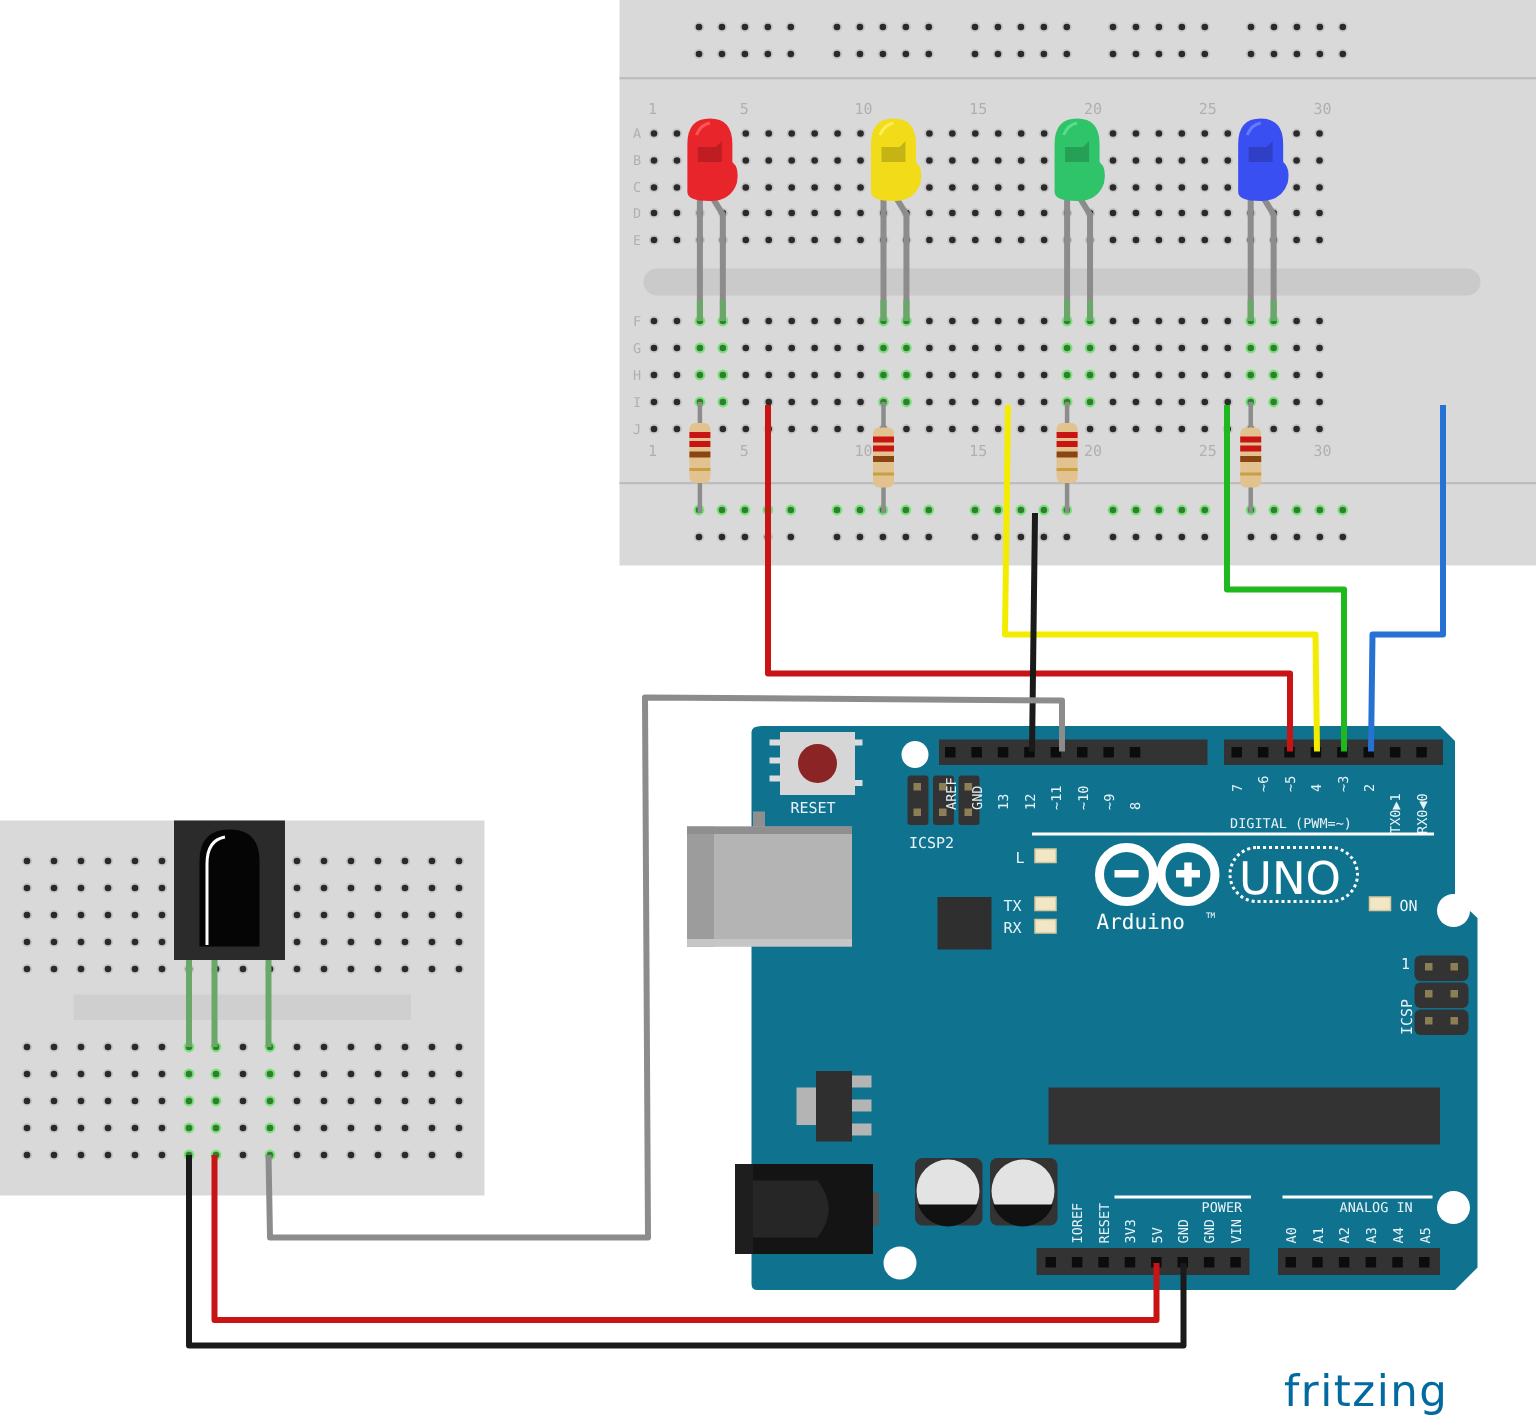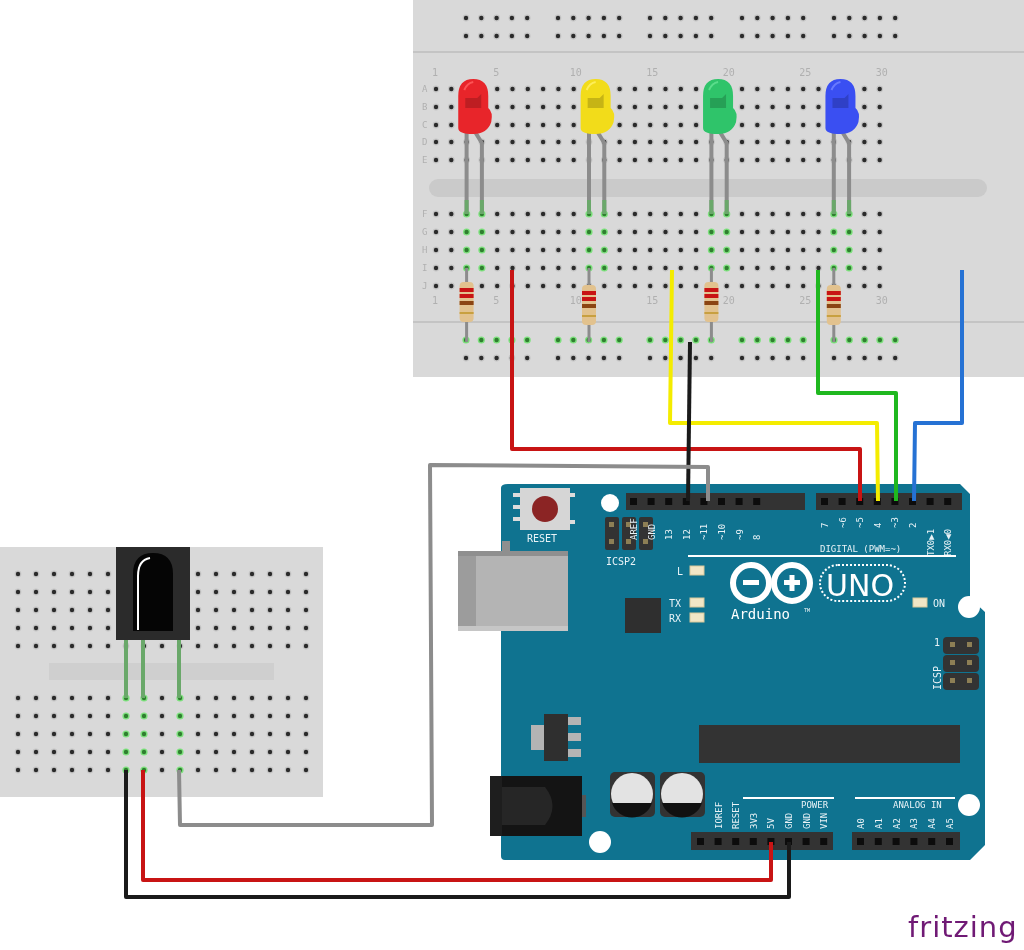--- a/index.html
+++ b/index.html
@@ -1,18 +1,18 @@
 <!DOCTYPE html>
 <html><head>
 <meta charset="utf-8">
 <style>
   html,body{margin:0;padding:0;background:#ffffff;}
   body{width:1024px;height:950px;position:relative;overflow:hidden;font-family:"DejaVu Sans Mono",monospace;}
   #canvas{position:absolute;left:0;top:0;width:1024px;height:950px;}
-  .brand{position:absolute;left:908px;top:910px;font-family:"DejaVu Sans",sans-serif;font-size:29px;color:#701a75;letter-spacing:1px;}
+  .brand{position:absolute;left:856px;top:910px;font-family:"DejaVu Sans",sans-serif;font-size:29px;color:#0369a1;letter-spacing:1px;}
   svg text{font-family:"DejaVu Sans Mono",monospace;}
 </style>
 </head>
 <body>
 
 <svg id="canvas" width="1024" height="950" viewBox="0 0 1024 950" xmlns="http://www.w3.org/2000/svg">
   <defs>
     <radialGradient id="hole" cx="50%" cy="50%" r="50%">
       <stop offset="0%" stop-color="#2a2a2a"></stop>
       <stop offset="55%" stop-color="#2a2a2a"></stop>

